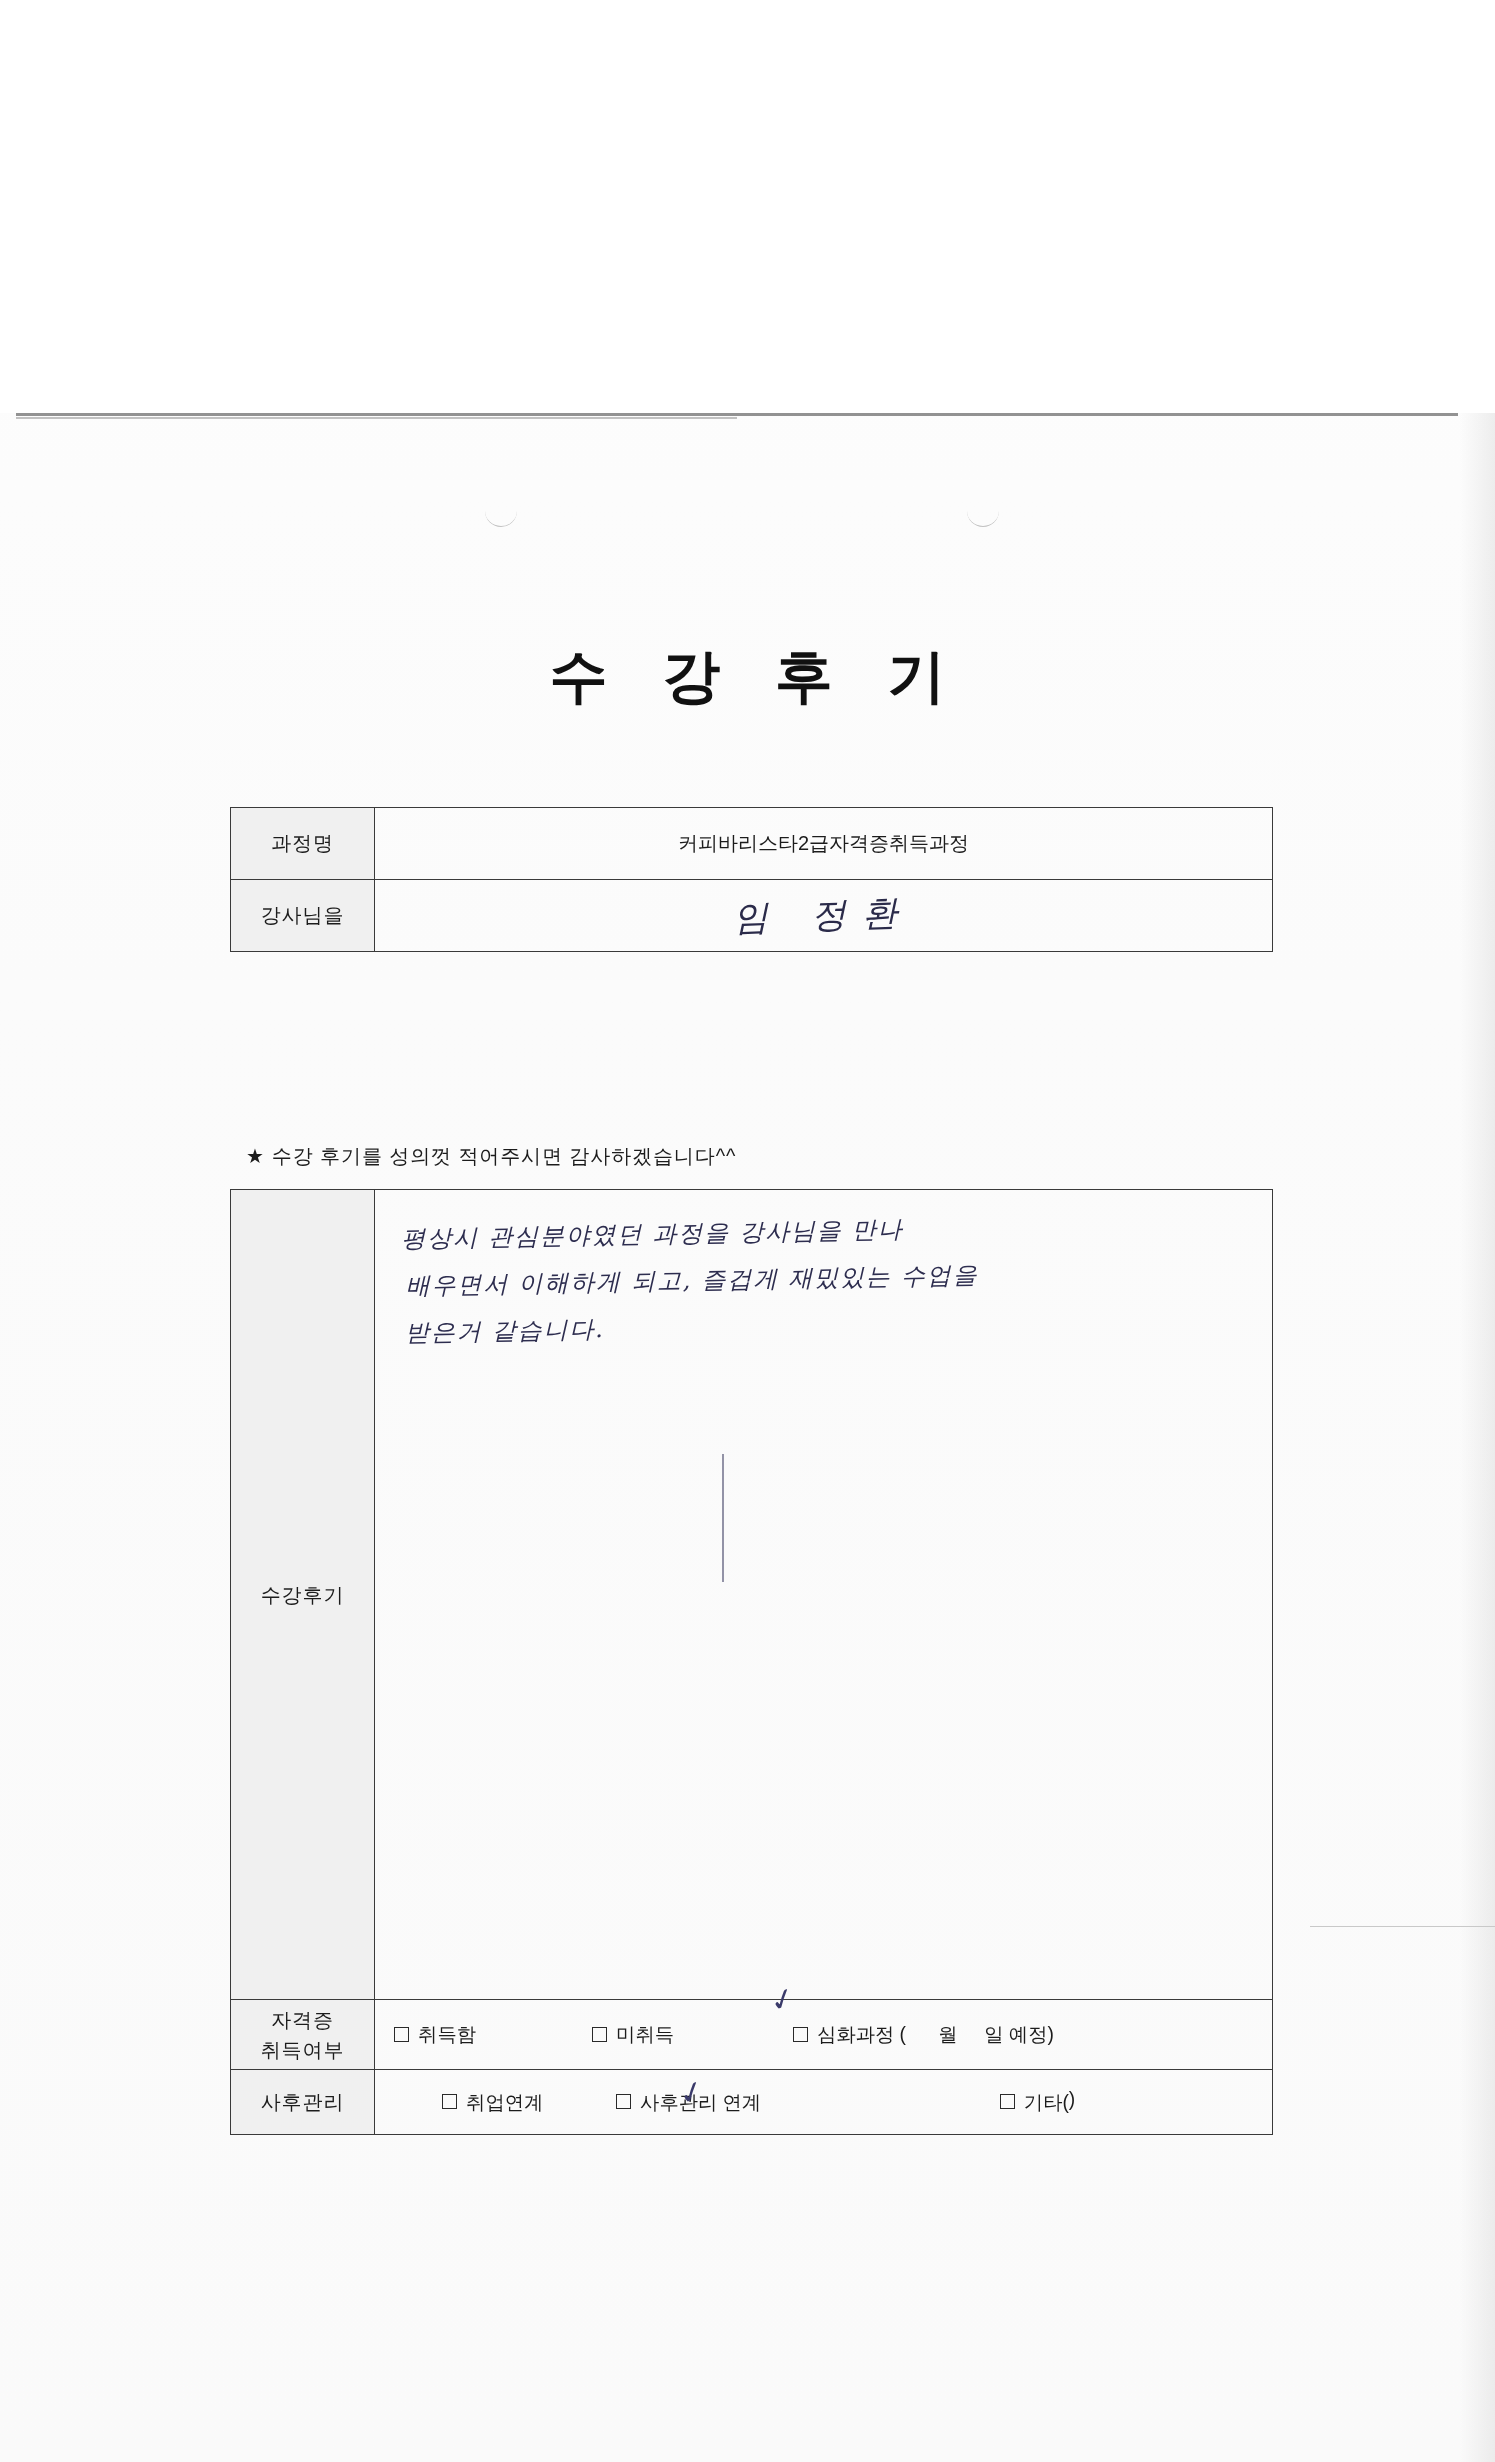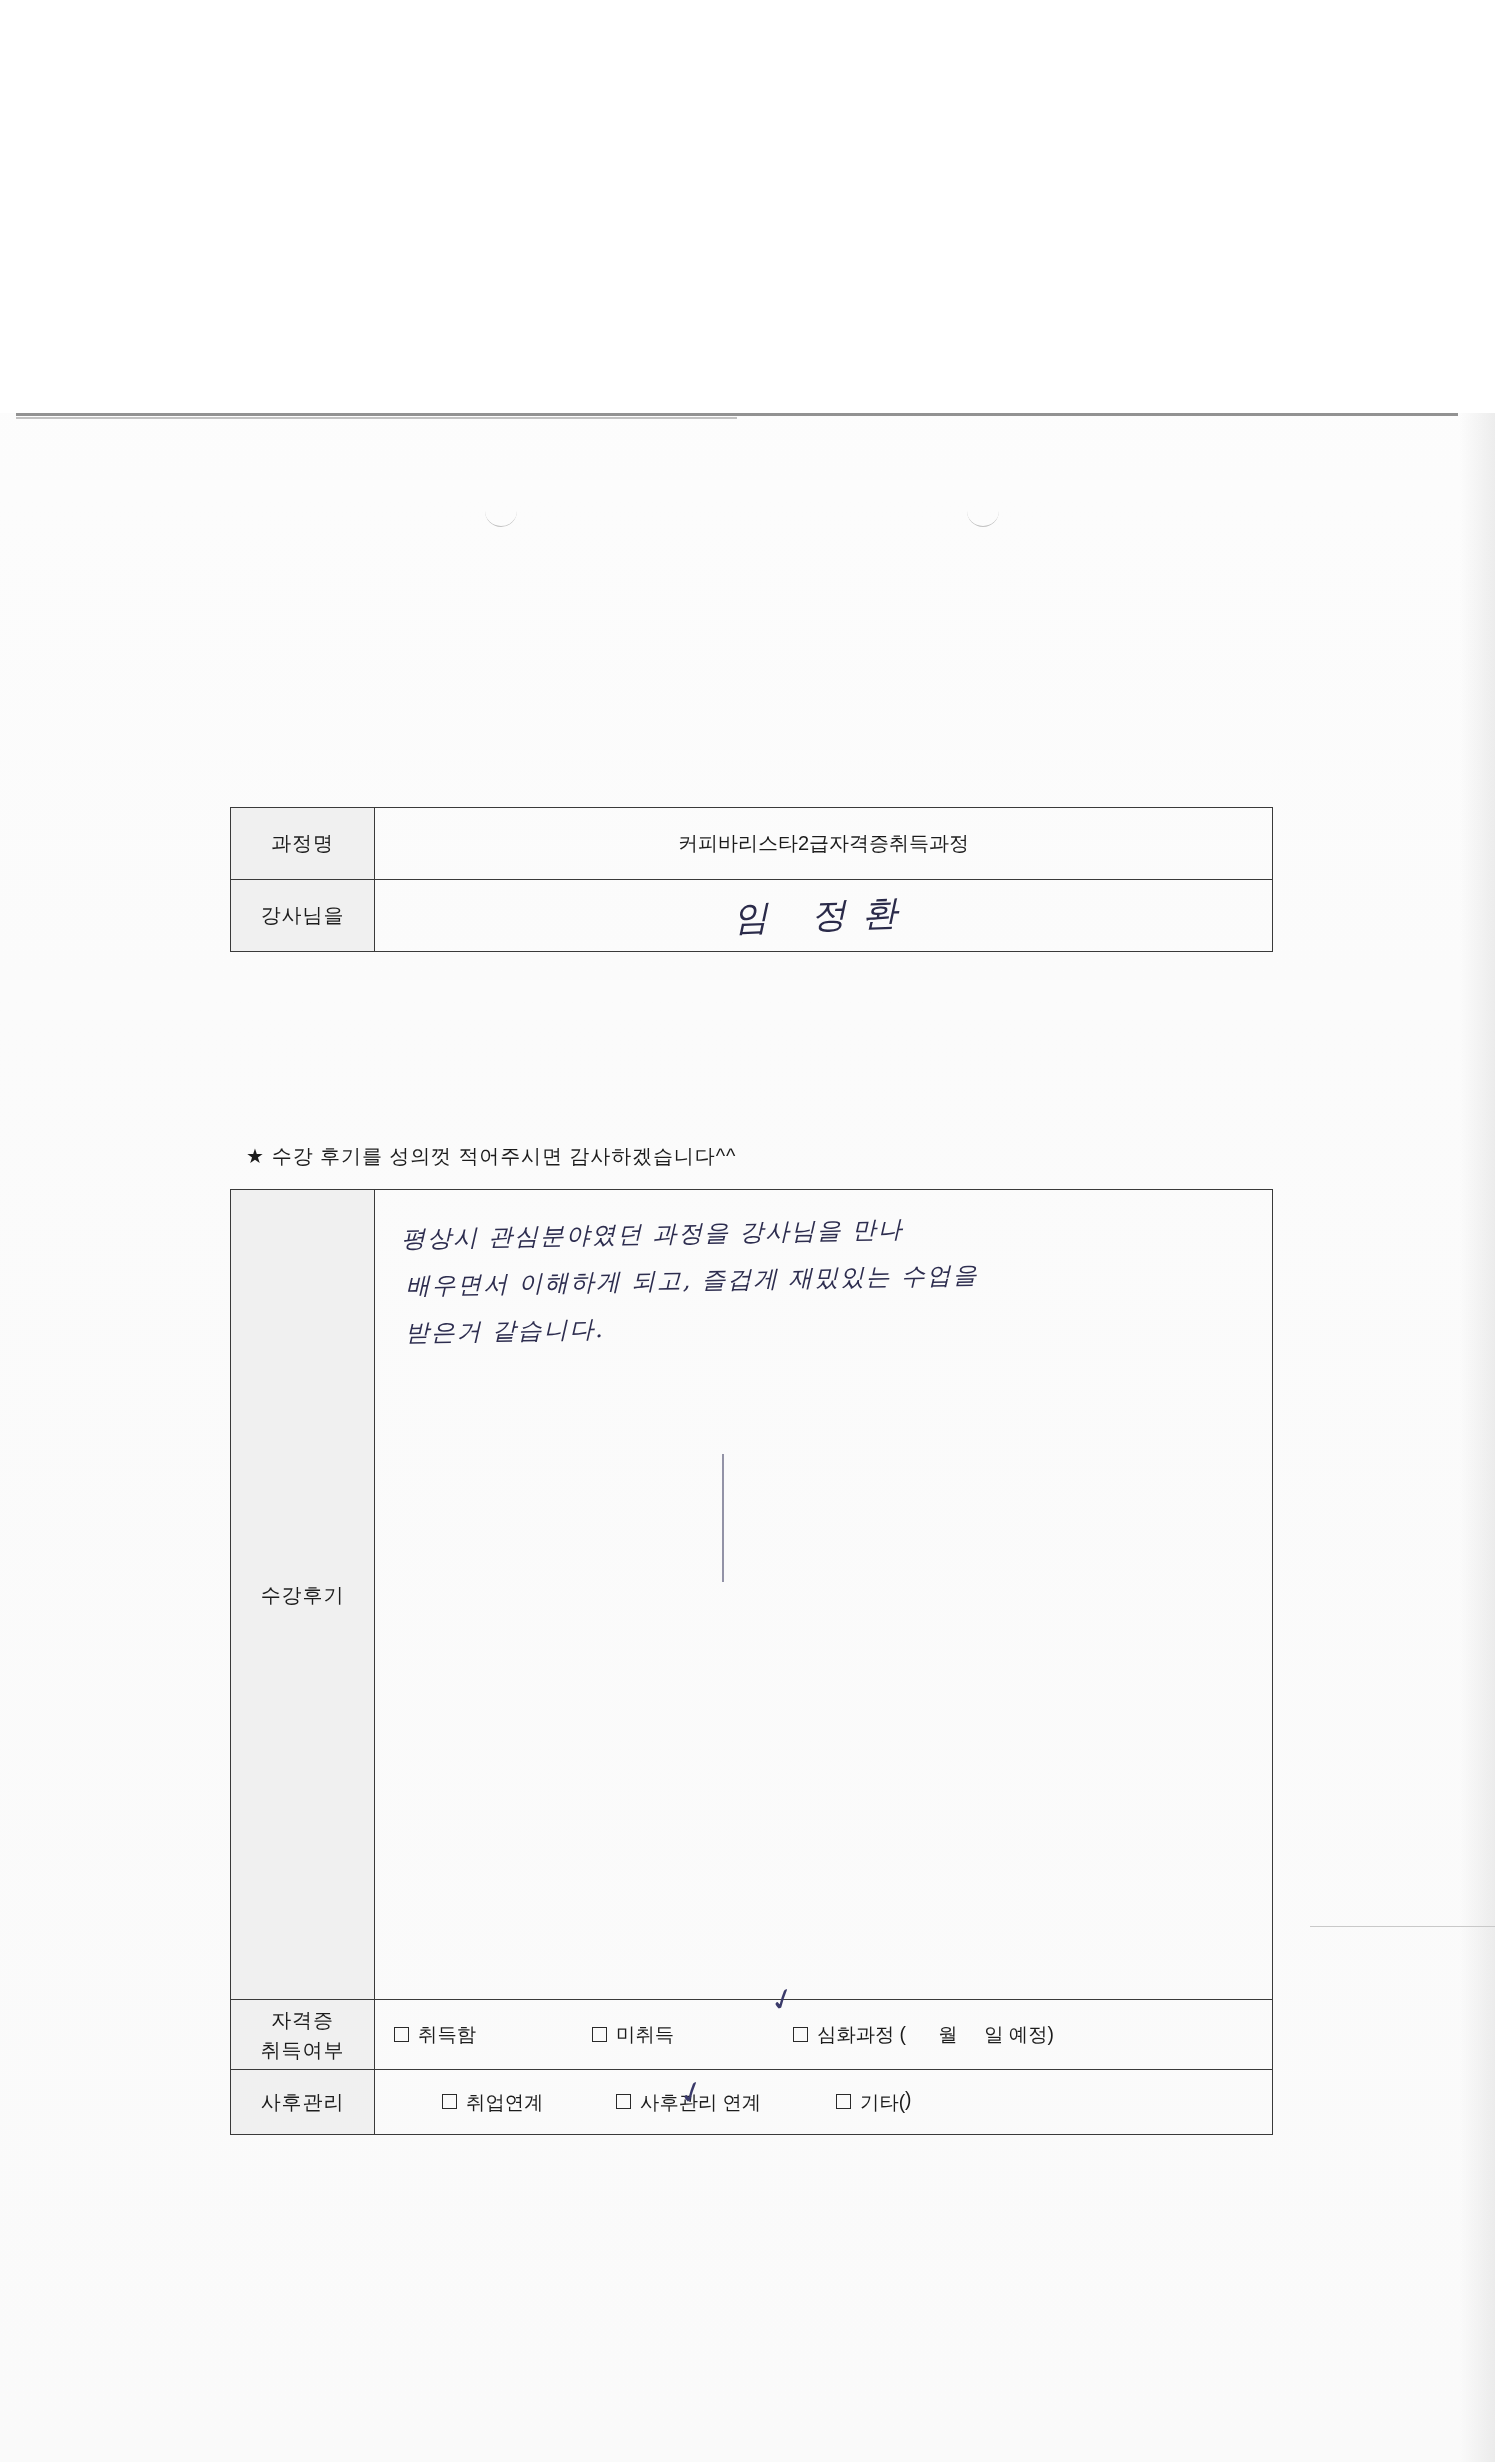--- a/index.html
+++ b/index.html
@@ -237,21 +237,21 @@
     transform: rotate(-18deg);
     pointer-events: none;
   }
   .tick.t-cert { left: 395px; top: -17.6px; }
   .tick.t-after { left: 237px; top: -14px; }
 
   .after-row td { height: 62px; }
   .after-opts { display: flex; align-items: center; position: relative; margin-left: 48px; }
   .after-opts .a1 { width: 174px; }
   .after-opts .a2 { width: 220px; }
-  .after-opts .a3 { flex: 1; display: flex; justify-content: flex-start; padding-right: 32px; }
+  .after-opts .a3 { flex: 1; display: flex; justify-content: center; padding-right: 32px; }
 
   
   .footer {
     position: absolute;
     left: 0;
     top: 2163px;
     width: 1495px;
     text-align: center;
     font-size: 30px;
     font-weight: bold;
@@ -265,20 +265,21 @@
 <div class="page">
 
   <div class="scan-top-shadow"></div>
   <div class="scan-edge-line"></div>
   <div class="scan-edge-line2"></div>
   <div class="punch p1"></div>
   <div class="punch p2"></div>
   <div class="edge-right-fade"></div>
   <div class="faint-hline"></div>
 
+  <div class="doc-title">수 강 후 기</div>
 
   <table class="info-table">
     <tbody>
         <tr>
       <td class="label">과정명</td>
       <td class="value">커피바리스타2급자격증취득과정</td>
     </tr>
     <tr>
       <td class="label">강사님을</td>
       <td class="value">

